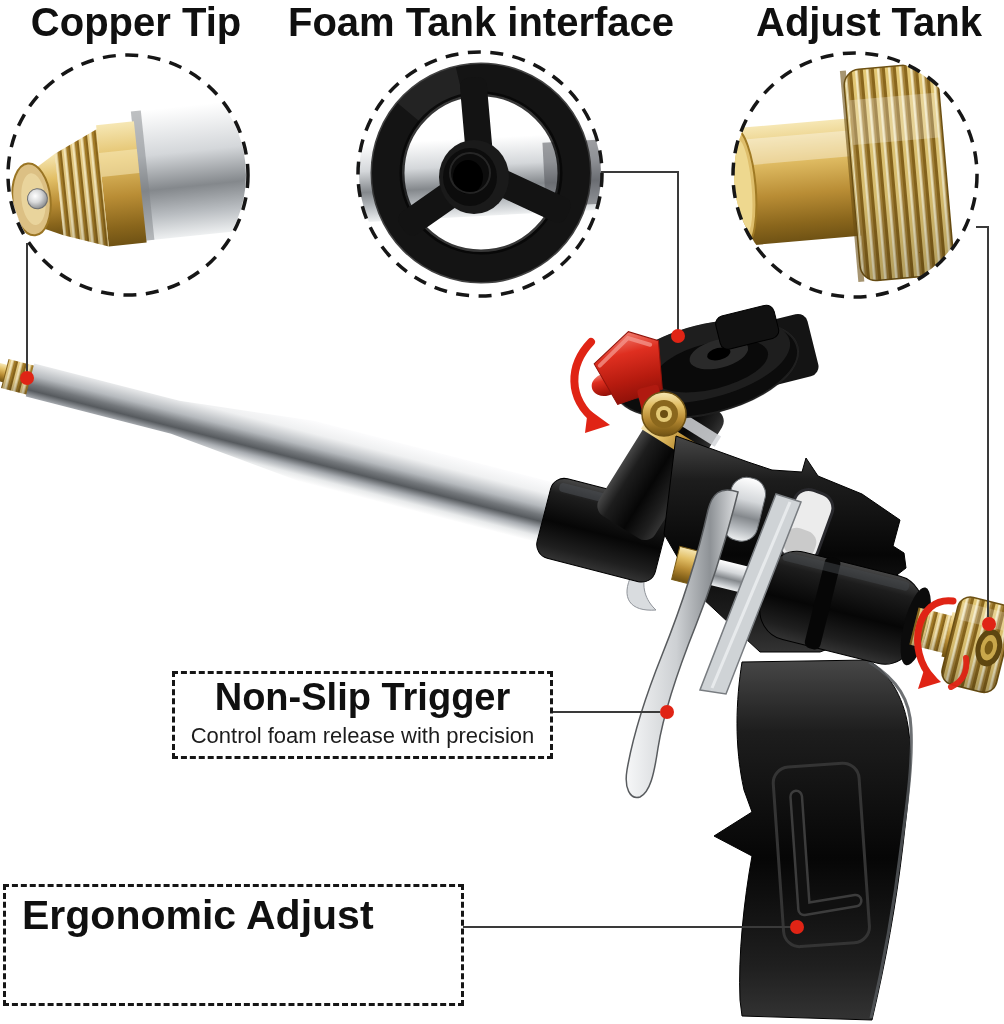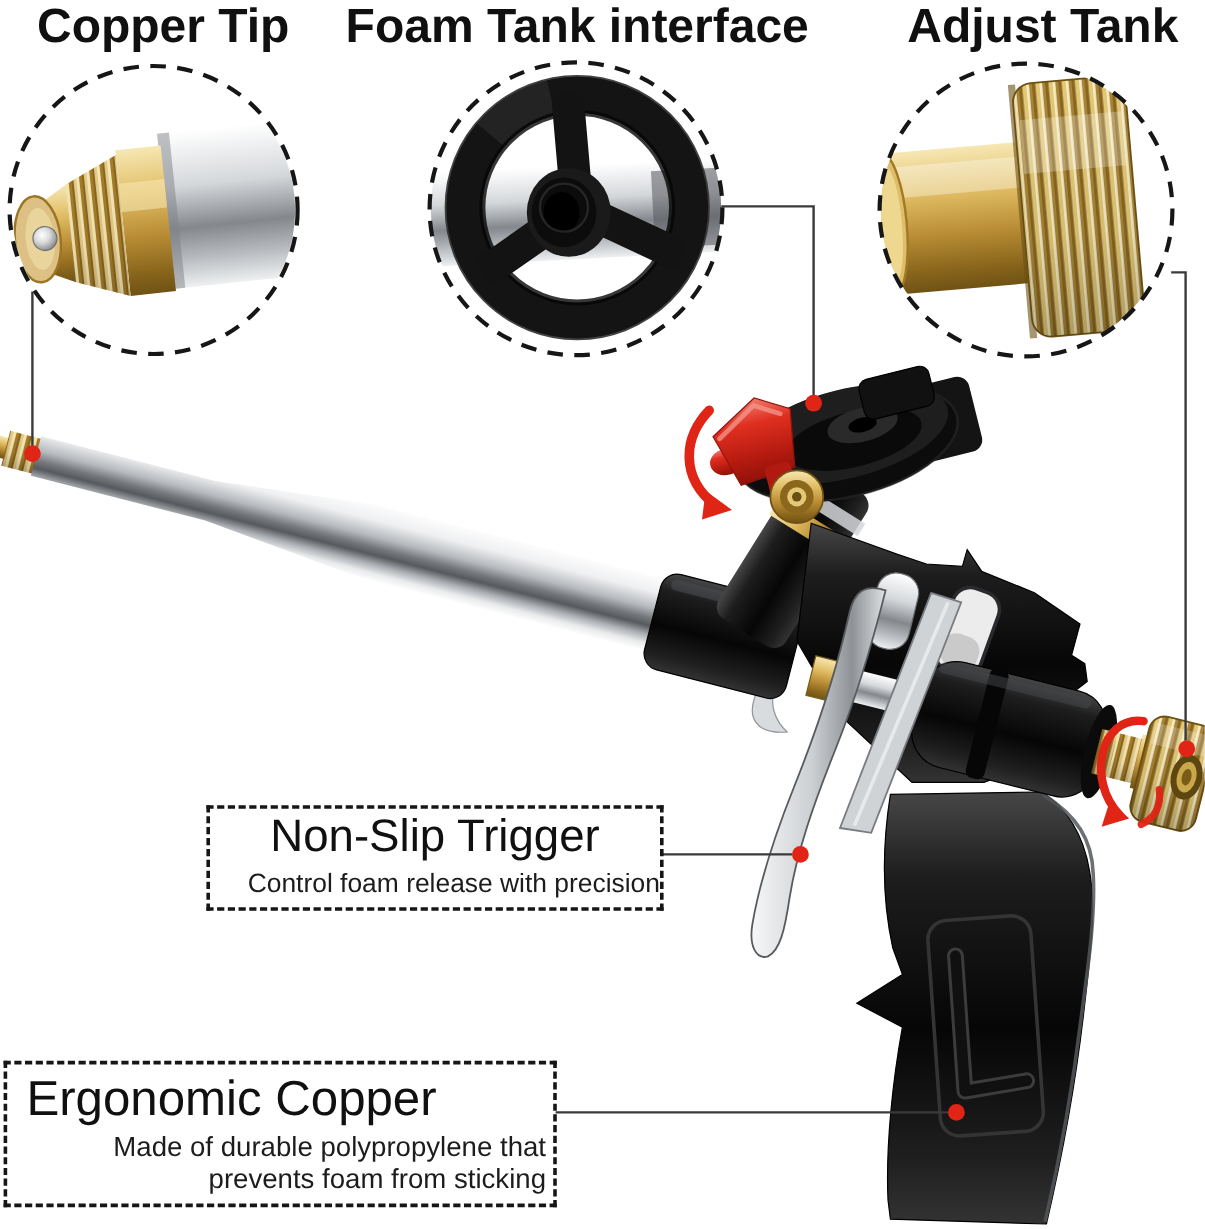--- a/index.html
+++ b/index.html
@@ -20,24 +20,24 @@
   }
   #lbl-copper{left:136px;}
   #lbl-foam{left:481px;text-align:right;}
   #lbl-adjust{left:869px;}
   .callout-box{
     position:absolute;border:3px dashed #161616;box-sizing:border-box;
     background:transparent;
   }
   #box-trigger{left:172px;top:671px;width:381px;height:88px;text-align:center;padding-top:3px;}
   #box-handle{left:3px;top:884px;width:461px;height:122px;text-align:left;padding:6px 6px 0 16px;}
-  .box-title{font-weight:400;color:var(--text_color);line-height:1.08;}
+  .box-title{font-weight:700;color:var(--text_color);line-height:1.08;}
   #box-trigger .box-title{font-size:38px;}
   #box-handle .box-title{font-size:41px;}
-  .box-sub{font-weight:400;color:#1c1c1c;text-align:right;}
+  .box-sub{font-weight:400;color:#1c1c1c;}
   #box-trigger .box-sub{font-size:22px;margin-top:5px;}
   #box-handle .box-sub{font-size:23px;margin-top:5px;line-height:27px;}
   
   .leader{stroke:var(--line_color);stroke-width:2;fill:none;}
   .dot{fill:var(--accent_red);}
   .arrow{stroke:var(--accent_red);fill:none;stroke-linecap:round;}
   .arrowhead{fill:var(--accent_red);stroke:none;}
   .dashring{fill:none;stroke:#161616;stroke-width:3.5;stroke-dasharray:13 9.5;}
 </style>
 </head>
@@ -318,17 +318,16 @@
 
   <div class="top-label" id="lbl-copper">Copper Tip</div>
   <div class="top-label" id="lbl-foam">Foam Tank interface</div>
   <div class="top-label" id="lbl-adjust">Adjust Tank</div>
 
   <div class="callout-box" id="box-trigger">
     <div class="box-title">Non-Slip Trigger</div>
     <div class="box-sub">Control foam release with precision</div>
   </div>
   <div class="callout-box" id="box-handle">
-    <div class="box-title">Ergonomic Copper</div>
-    <div class="box-sub">Made of durable polypropylene that prevents foam from sticking</div>
+    <div class="box-title">Ergonomic Adjust</div>
   </div>
 
 </div>
 
 </body></html>

